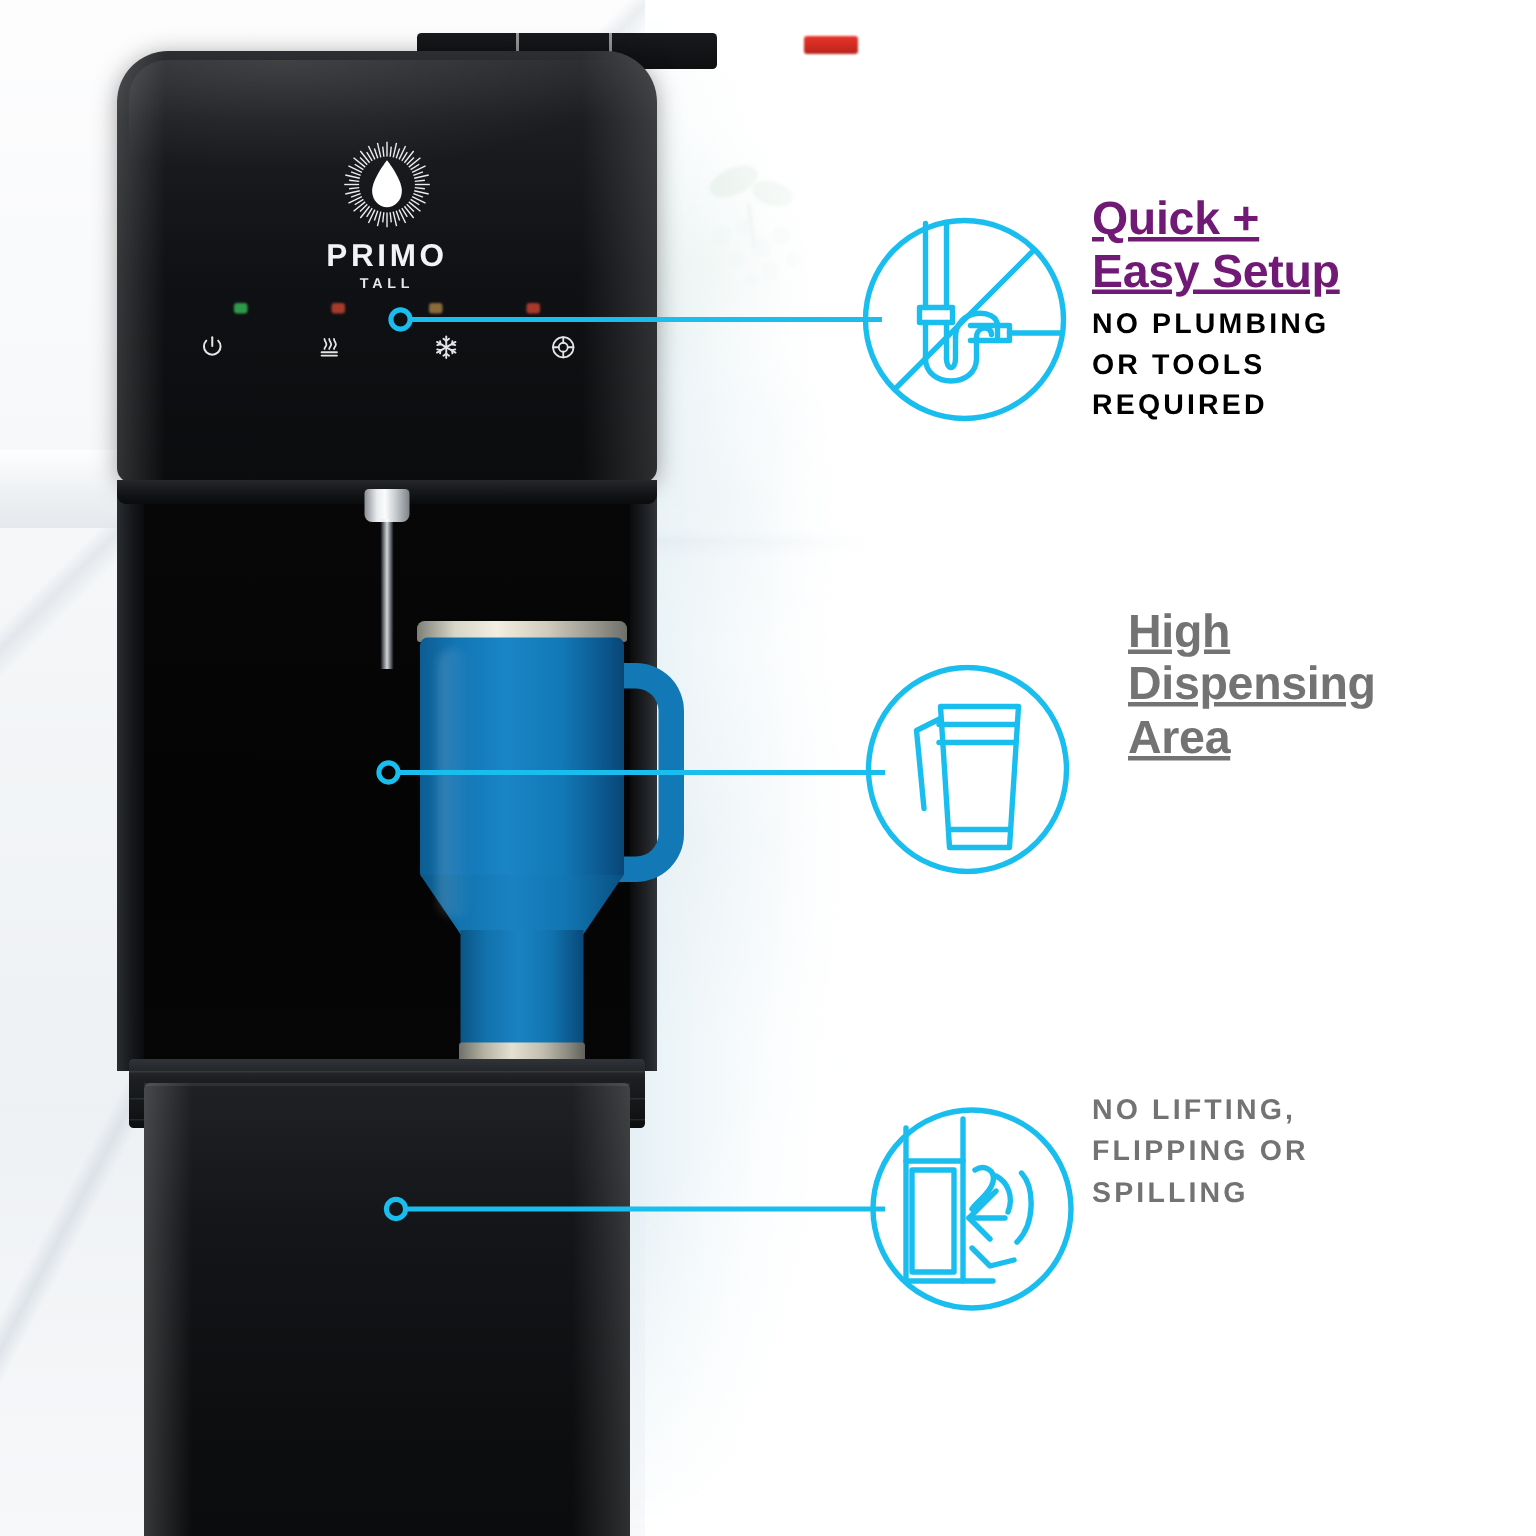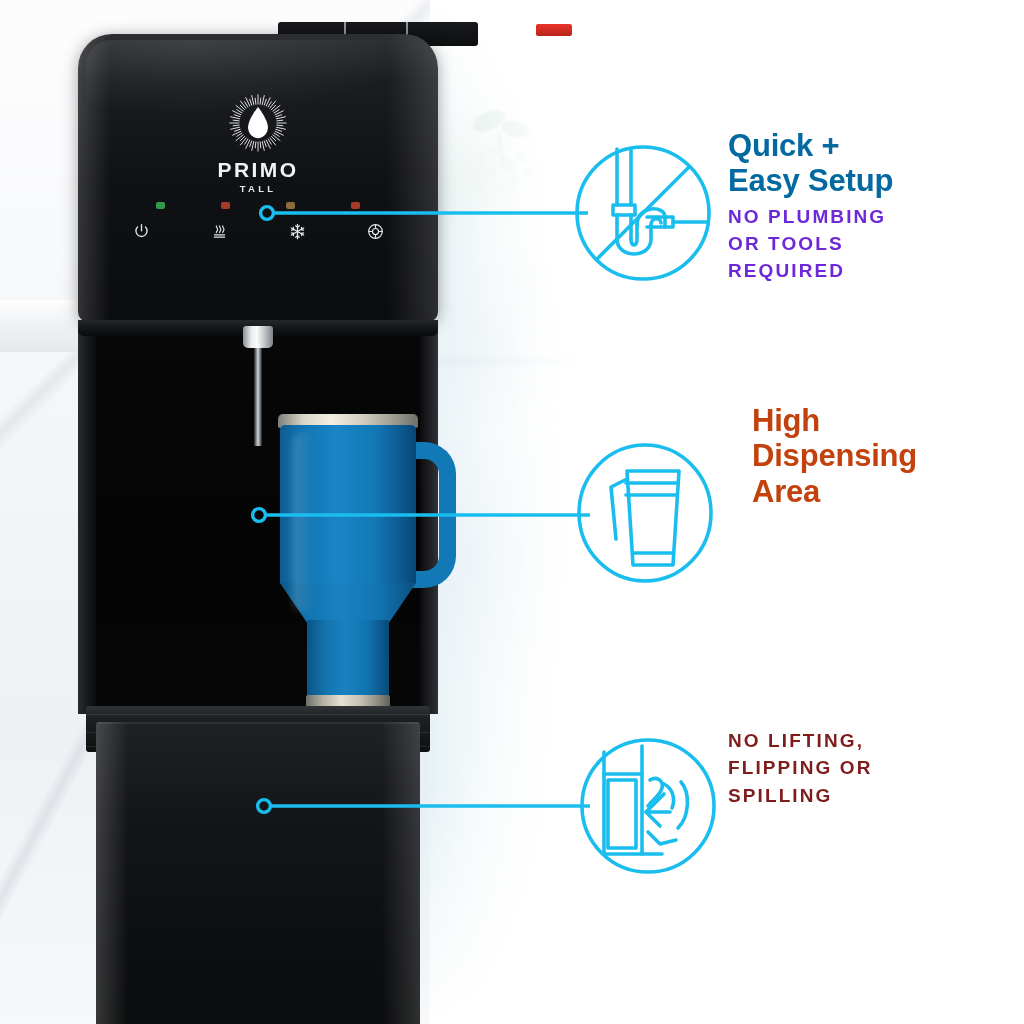--- a/index.html
+++ b/index.html
@@ -420,23 +420,23 @@
         <path d="M58 96 C58 104 64 104 64 96 L64 82"></path>
         <path d="M64 82 C64 62 92 62 92 74 L92 84"></path>
         <path d="M78 82 C78 74 88 74 88 80"></path>
         <path d="M74 74 L100 74 L100 84 L74 84"></path>
         <path d="M100 79 L134 79"></path>
       </g>
       <line x1="24" y1="116" x2="116" y2="24" stroke="#19beee" stroke-width="3.6" stroke-linecap="round"></line>
     </svg>
 
     <div class="c-text" style="left:728px; top:128px; width:280px;">
-      <div class="c-title" style="color:#0369a1;">Quick +
+      <div class="c-title" style="color:#701a75;text-decoration:underline;">Quick +
 Easy Setup</div>
-      <div class="c-sub" style="color:#6d28d9;">NO PLUMBING
+      <div class="c-sub" style="color:#000000;">NO PLUMBING
 OR TOOLS
 REQUIRED</div>
     </div>
   </div>
 
   <div class="callout">
     <svg class="lead" style="left:250px; top:500px; width:340px; height:30px;" viewBox="0 0 340 30">
       <line x1="14" y1="15" x2="340" y2="15" stroke="#19beee" stroke-width="3.4"></line>
       <circle cx="9" cy="15" r="6.4" fill="none" stroke="#19beee" stroke-width="3.4"></circle>
     </svg>
@@ -446,21 +446,21 @@
       <g fill="none" stroke="#19beee" stroke-width="3.6" stroke-linecap="round" stroke-linejoin="round">
         <path d="M52 28 L104 28 L98 122 L58 122 Z"></path>
         <path d="M51 40 L103 40"></path>
         <path d="M51 52 L102 52"></path>
         <path d="M59 110 L98 110"></path>
         <path d="M52 36 L36 44 L41 96"></path>
       </g>
     </svg>
 
     <div class="c-text" style="left:752px; top:403px; width:262px;">
-      <div class="c-title" style="color:#c2410c;">High
+      <div class="c-title" style="color:#737373;text-decoration:underline;">High
 Dispensing
 Area</div>
     </div>
   </div>
 
   <div class="callout">
     <svg class="lead" style="left:255px; top:791px; width:335px; height:30px;" viewBox="0 0 335 30">
       <line x1="14" y1="15" x2="335" y2="15" stroke="#19beee" stroke-width="3.4"></line>
       <circle cx="9" cy="15" r="6.4" fill="none" stroke="#19beee" stroke-width="3.4"></circle>
     </svg>
@@ -475,19 +475,19 @@
         <path d="M72 44 C78 40 86 44 84 52 C82 60 74 64 70 70"></path>
         <path d="M86 48 C94 52 98 62 94 72"></path>
         <path d="M103 46 C112 56 112 80 100 92"></path>
         <path d="M86 58 L68 76 L82 90"></path>
         <path d="M68 76 L92 76"></path>
         <path d="M70 96 L82 108 L98 104"></path>
       </g>
     </svg>
 
     <div class="c-text" style="left:728px; top:723px; width:290px;">
-      <div class="c-sub" style="color:#7f1d1d;">NO LIFTING,
+      <div class="c-sub" style="color:#737373;">NO LIFTING,
 FLIPPING OR
 SPILLING</div>
     </div>
   </div>
 
 </div>
 
 </body></html>

